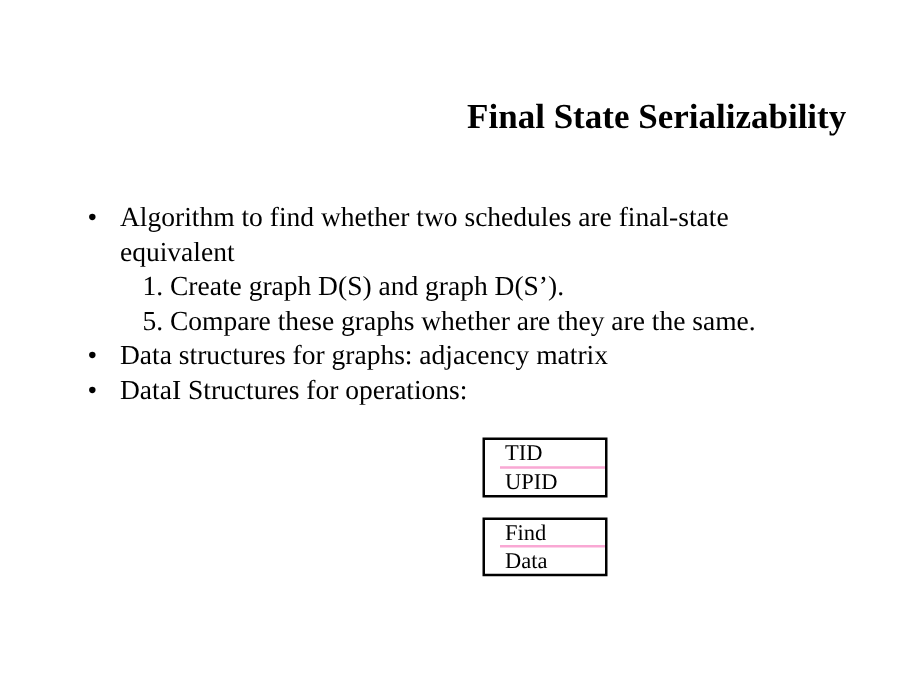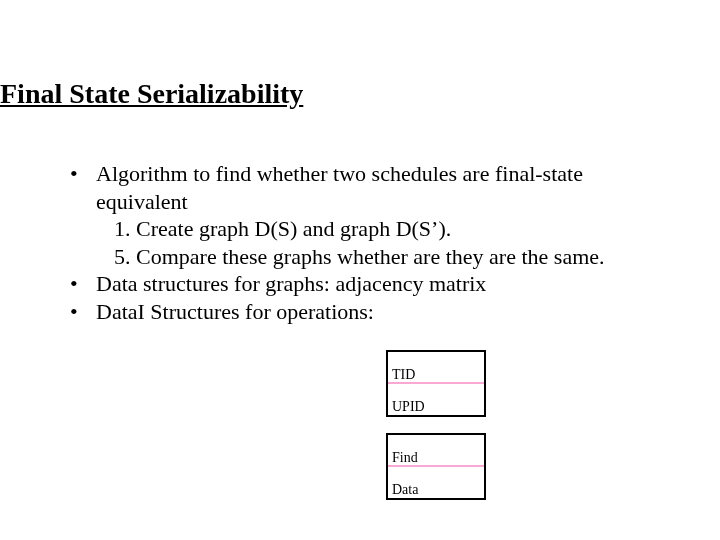--- a/index.html
+++ b/index.html
@@ -15,24 +15,23 @@
     position: relative;
     width: 720px;
     height: 540px;
     box-sizing: border-box;
   }
   .title {
     position: absolute;
     top: 78px;
     left: 0;
     width: 677px;
-    text-align: left;
+    text-align: right;
     font-size: 28px;
     font-weight: bold;
-    text-decoration: underline;
   }
   .body {
     position: absolute;
     top: 160px;
     left: 70px;
     width: 600px;
     font-size: 22px;
     line-height: 1.25;
   }
   .bullet {
@@ -61,23 +60,24 @@
     border: 2px solid #000;
     width: 100px;
     box-sizing: border-box;
     background: #fff;
   }
   .tablebox + .tablebox {
     margin-top: 16px;
   }
   .cell {
     font-family: "Times New Roman", Times, serif;
-    font-size: 14px;
+    font-size: 18px;
     line-height: 1.1;
-    padding: 15px 4px 0 4px;
+    padding: 1px 4px 0 4px;
+    margin-left: 12px;
   }
   .cell + .cell {
     border-top: 2px solid #f9a8d4;
   }
 </style>
 </head>
 <body>
 
 <div class="slide">
 

